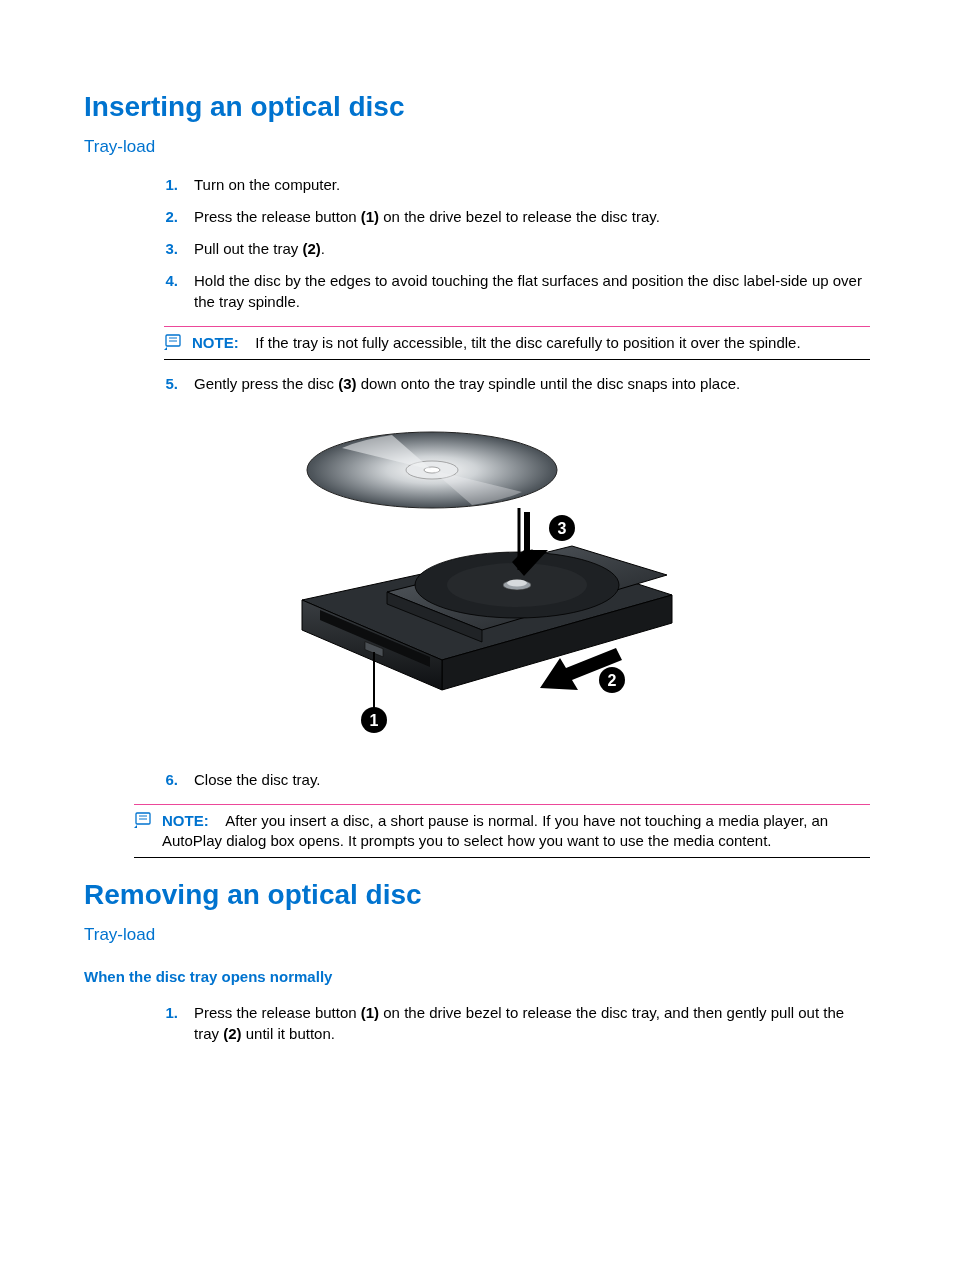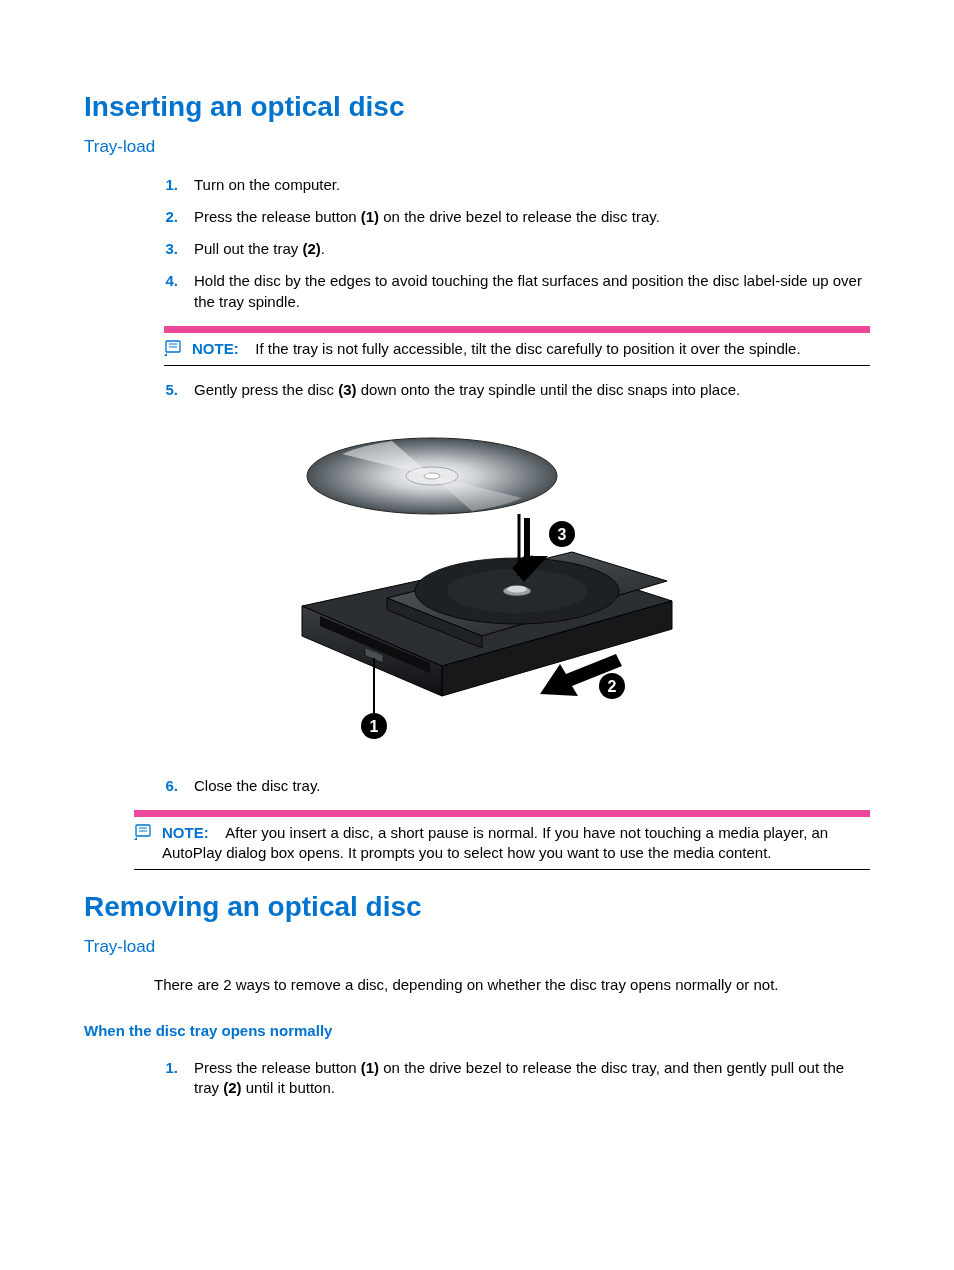--- a/index.html
+++ b/index.html
@@ -45,21 +45,21 @@
     left: 0;
     top: 6px;
     color: #0073cf;
     font-weight: bold;
     width: 24px;
     text-align: right;
   }
   .bold { font-weight: bold; }
   .note-box {
     margin: 8px 0 8px 80px;
-    border-top: 7px solid #ec4899;
+    border-top: 1px solid #ec4899;
     border-bottom: 1px solid #000;
     padding: 6px 0 6px 28px;
     position: relative;
   }
   .note-box.wide { margin-left: 50px; }
   .note-label {
     color: #0073cf;
     font-weight: bold;
   }
   .note-icon {
@@ -228,21 +228,20 @@
       <path d="M3 14 L0 17 L3 17 Z" fill="#0073cf"></path>
     </svg>
   </span>
   <span class="note-label">NOTE:</span>
   <span>&nbsp;&nbsp;&nbsp;</span><span>After you insert a disc, a short pause is normal. If you have not touching a media player, an AutoPlay dialog box opens. It prompts you to select how you want to use the media content.</span>
 </div>
 
 <h1 class="section" style="margin-top:18px">Removing an optical disc</h1>
 <h2 class="subsection">Tray-load</h2>
 
-<div class="para">There are 2 ways to remove a disc, depending on whether the disc tray opens normally or not.</div>
 
 <h3 class="subsubsection">When the disc tray opens normally</h3>
 
 <ol class="steps">
   <li>
     <span class="num">1.</span>
     <span>Press the release button </span><span class="bold">(1)</span><span> on the drive bezel to release the disc tray, and then gently pull out the tray </span><span class="bold">(2)</span><span> until it button.</span>
   </li>
 </ol>
 

